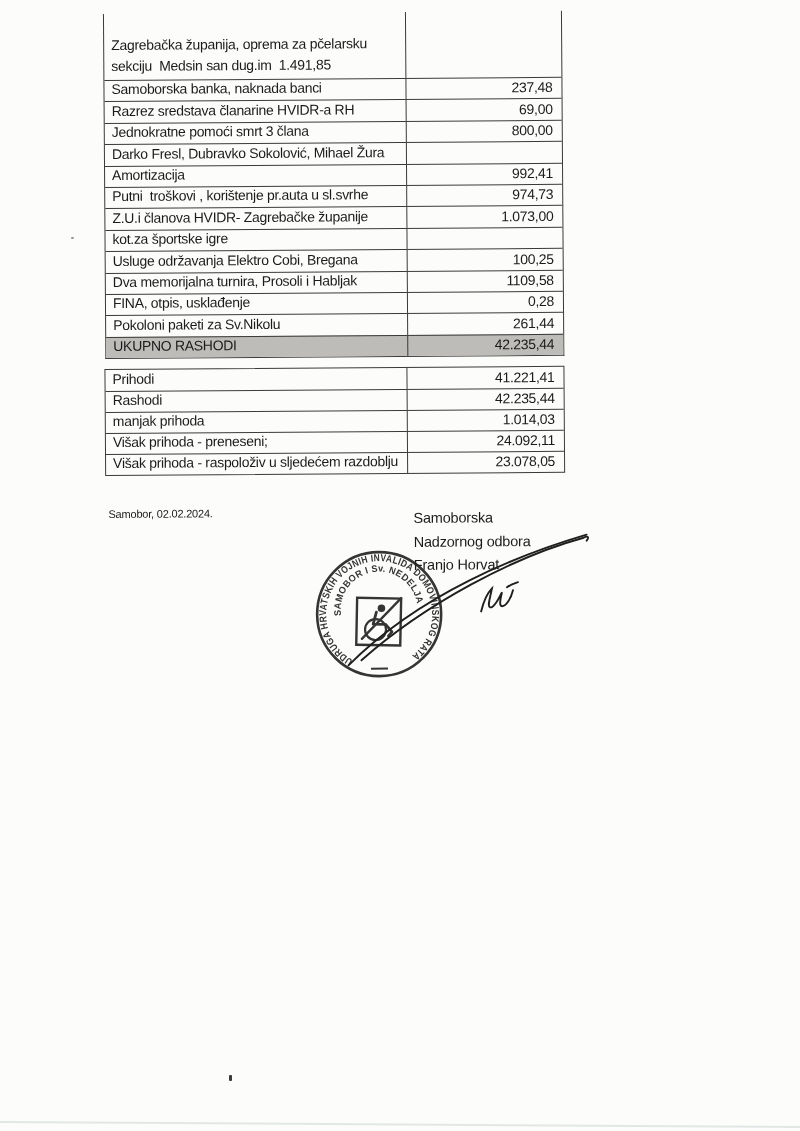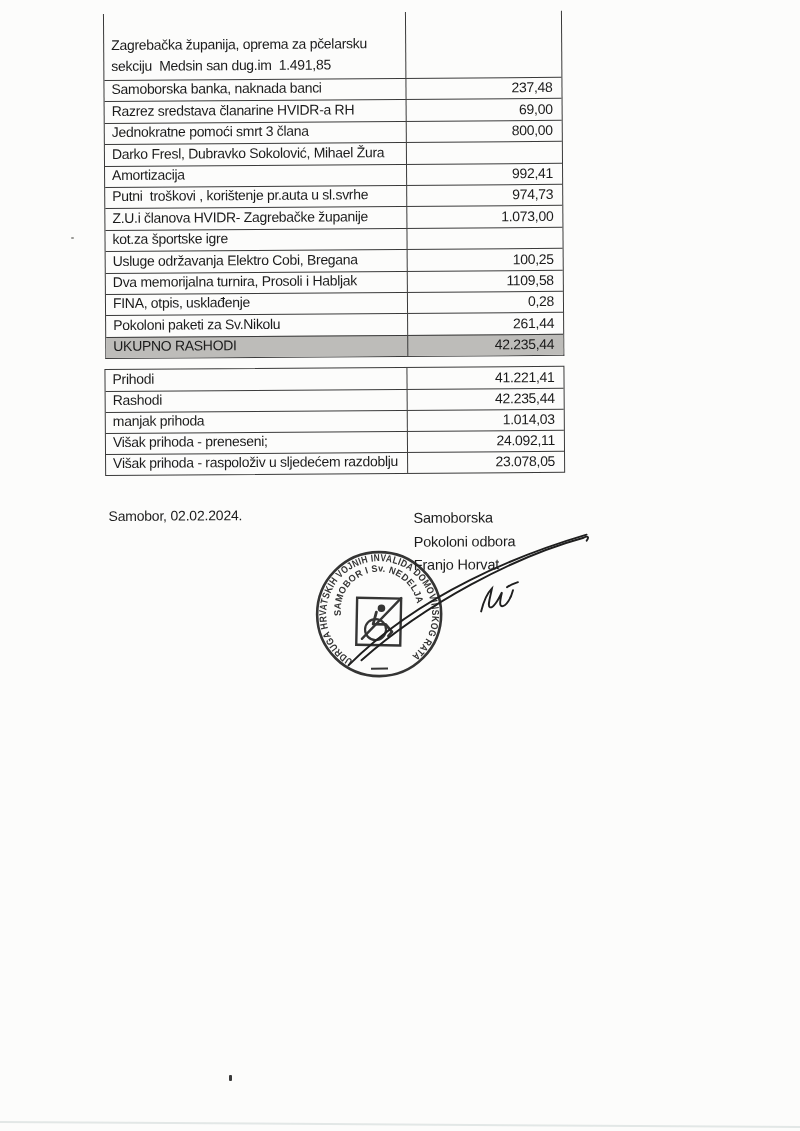--- a/index.html
+++ b/index.html
@@ -19,21 +19,21 @@
   .trow.total{background:#bdbcb9;}
   .table.summary .trow{height:21px;}
   .tcell{display:flex;align-items:flex-end;box-sizing:border-box;
          font-size:14px;letter-spacing:-0.3px;line-height:20px;}
   .tcell.lbl{width:302px;border-right:1.5px solid #3a3a3a;
              padding:0 3px 2px 7px;white-space:pre;}
   .tcell.val{flex:1;justify-content:flex-end;padding:0 9px 1px 0;}
   .trow.tall .tcell.lbl{line-height:21px;padding-bottom:3px;}
 
   
-  .place-date{position:absolute;left:108px;top:506px;font-size:14px;letter-spacing:-0.2px;}
+  .place-date{position:absolute;left:108px;top:506px;font-size:11px;letter-spacing:-0.2px;}
   .signer{position:absolute;left:413px;top:507px;font-size:14.5px;line-height:23.5px;letter-spacing:-0.2px;}
   .signer div{white-space:pre;}
 
   
   .stamp{position:absolute;left:298px;top:534px;width:160px;height:160px;opacity:.93;}
   .signature{position:absolute;left:330px;top:515px;width:290px;height:175px;}
 
   
   .speck{position:absolute;background:#6f6f6f;border-radius:1px;}
   .speck.s1{left:71px;top:237px;width:3px;height:2px;background:#9a9a96;}
@@ -127,21 +127,21 @@
         <div class="trow">
           <div class="tcell lbl">Višak prihoda - raspoloživ u sljedećem razdoblju</div>
           <div class="tcell val">23.078,05</div>
         </div>
       </div>
 
     <div class="place-date">Samobor, 02.02.2024.</div>
 
     <div class="signer">
       <div>Samoborska</div>
-      <div>Pokoloni odbora</div>
+      <div>Nadzornog odbora</div>
       <div>Franjo Horvat</div>
     </div>
 
     <svg class="stamp" viewBox="0 0 160 160">
       <g fill="none" stroke="#262626">
         <circle cx="80" cy="80" r="62" stroke-width="2.6"></circle>
 
         <g transform="rotate(1.5 79.5 87.5)">
           <rect x="57.5" y="64" width="44" height="47" stroke-width="2.4"></rect>
           <circle cx="82" cy="74" r="3.8" fill="#262626" stroke="none"></circle>

